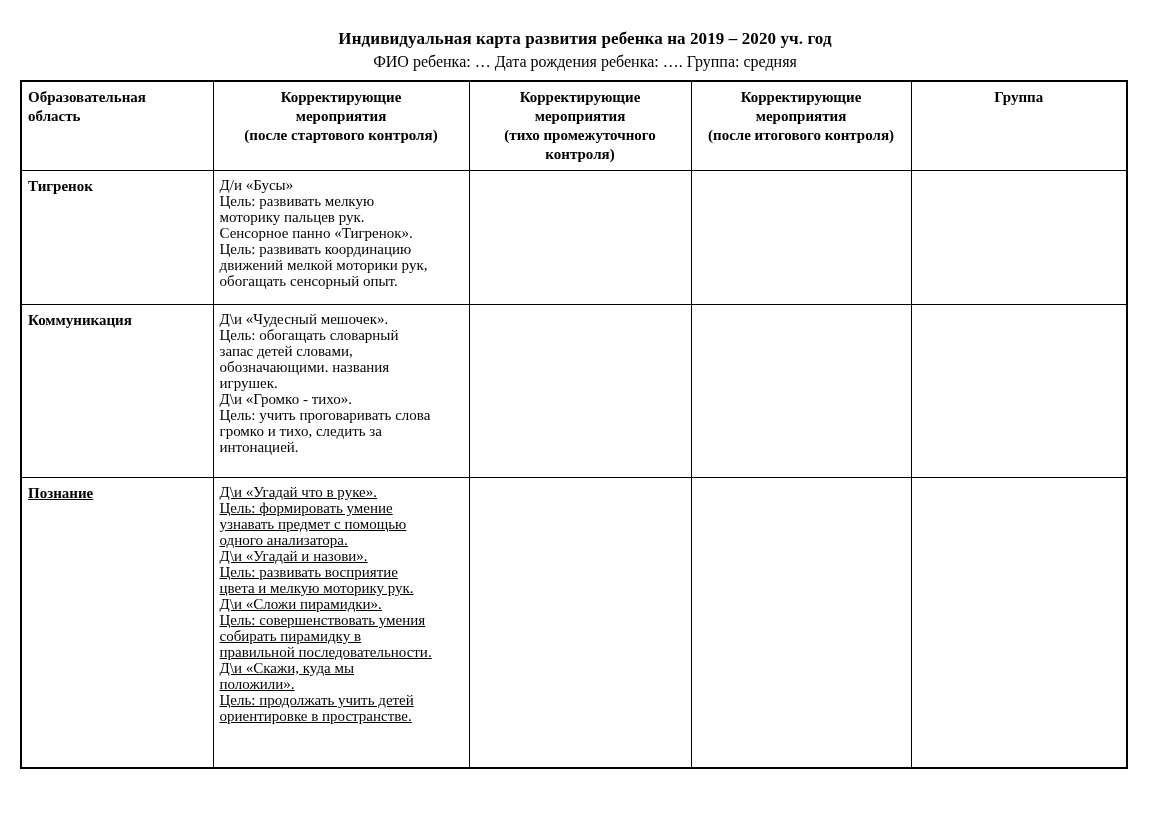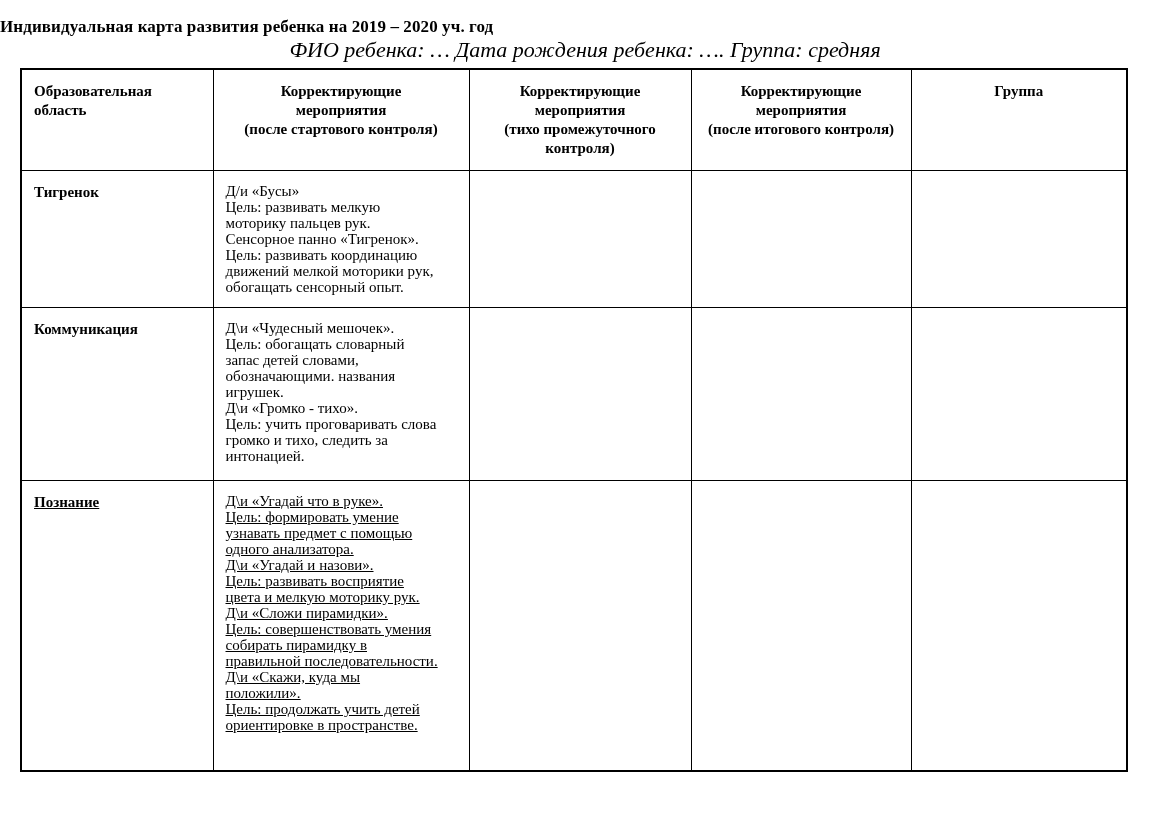--- a/index.html
+++ b/index.html
@@ -16,34 +16,34 @@
     overflow: hidden;
   }
   .page {
     position: relative;
     width: 1170px;
     height: 827px;
     box-sizing: border-box;
   }
   .doc-title {
     margin: 0;
-    padding-top: 16px;
+    padding-top: 28px;
+    text-align: center;
     font-size: 17px;
     font-weight: bold;
     line-height: 22px;
     letter-spacing: 0.1px;
   }
   .doc-subtitle {
     margin: 0;
     padding-top: 1px;
     text-align: center;
-    font-size: 22px;
+    font-size: 16px;
     font-weight: normal;
     line-height: 21px;
-    font-style: italic;
   }
   .table-wrap {
     margin: 8px 20px 0 20px;
     width: 1106px;
   }
   table.card {
     border-collapse: collapse;
     table-layout: fixed;
     width: 1106px;
     border: 2px solid #000000;
@@ -51,21 +51,21 @@
   table.card col.c1 { width: 192px; }
   table.card col.c2 { width: 256px; }
   table.card col.c3 { width: 222px; }
   table.card col.c4 { width: 220px; }
   table.card col.c5 { width: 216px; }
 
   table.card th,
   table.card td {
     border: 1px solid #000000;
     vertical-align: top;
-    padding: 12px;
+    padding: 6px;
   }
   thead th {
     font-size: 15px;
     font-weight: bold;
     line-height: 19px;
     height: 80px;
     box-sizing: border-box;
   }
   th.head-left {
     text-align: left;

